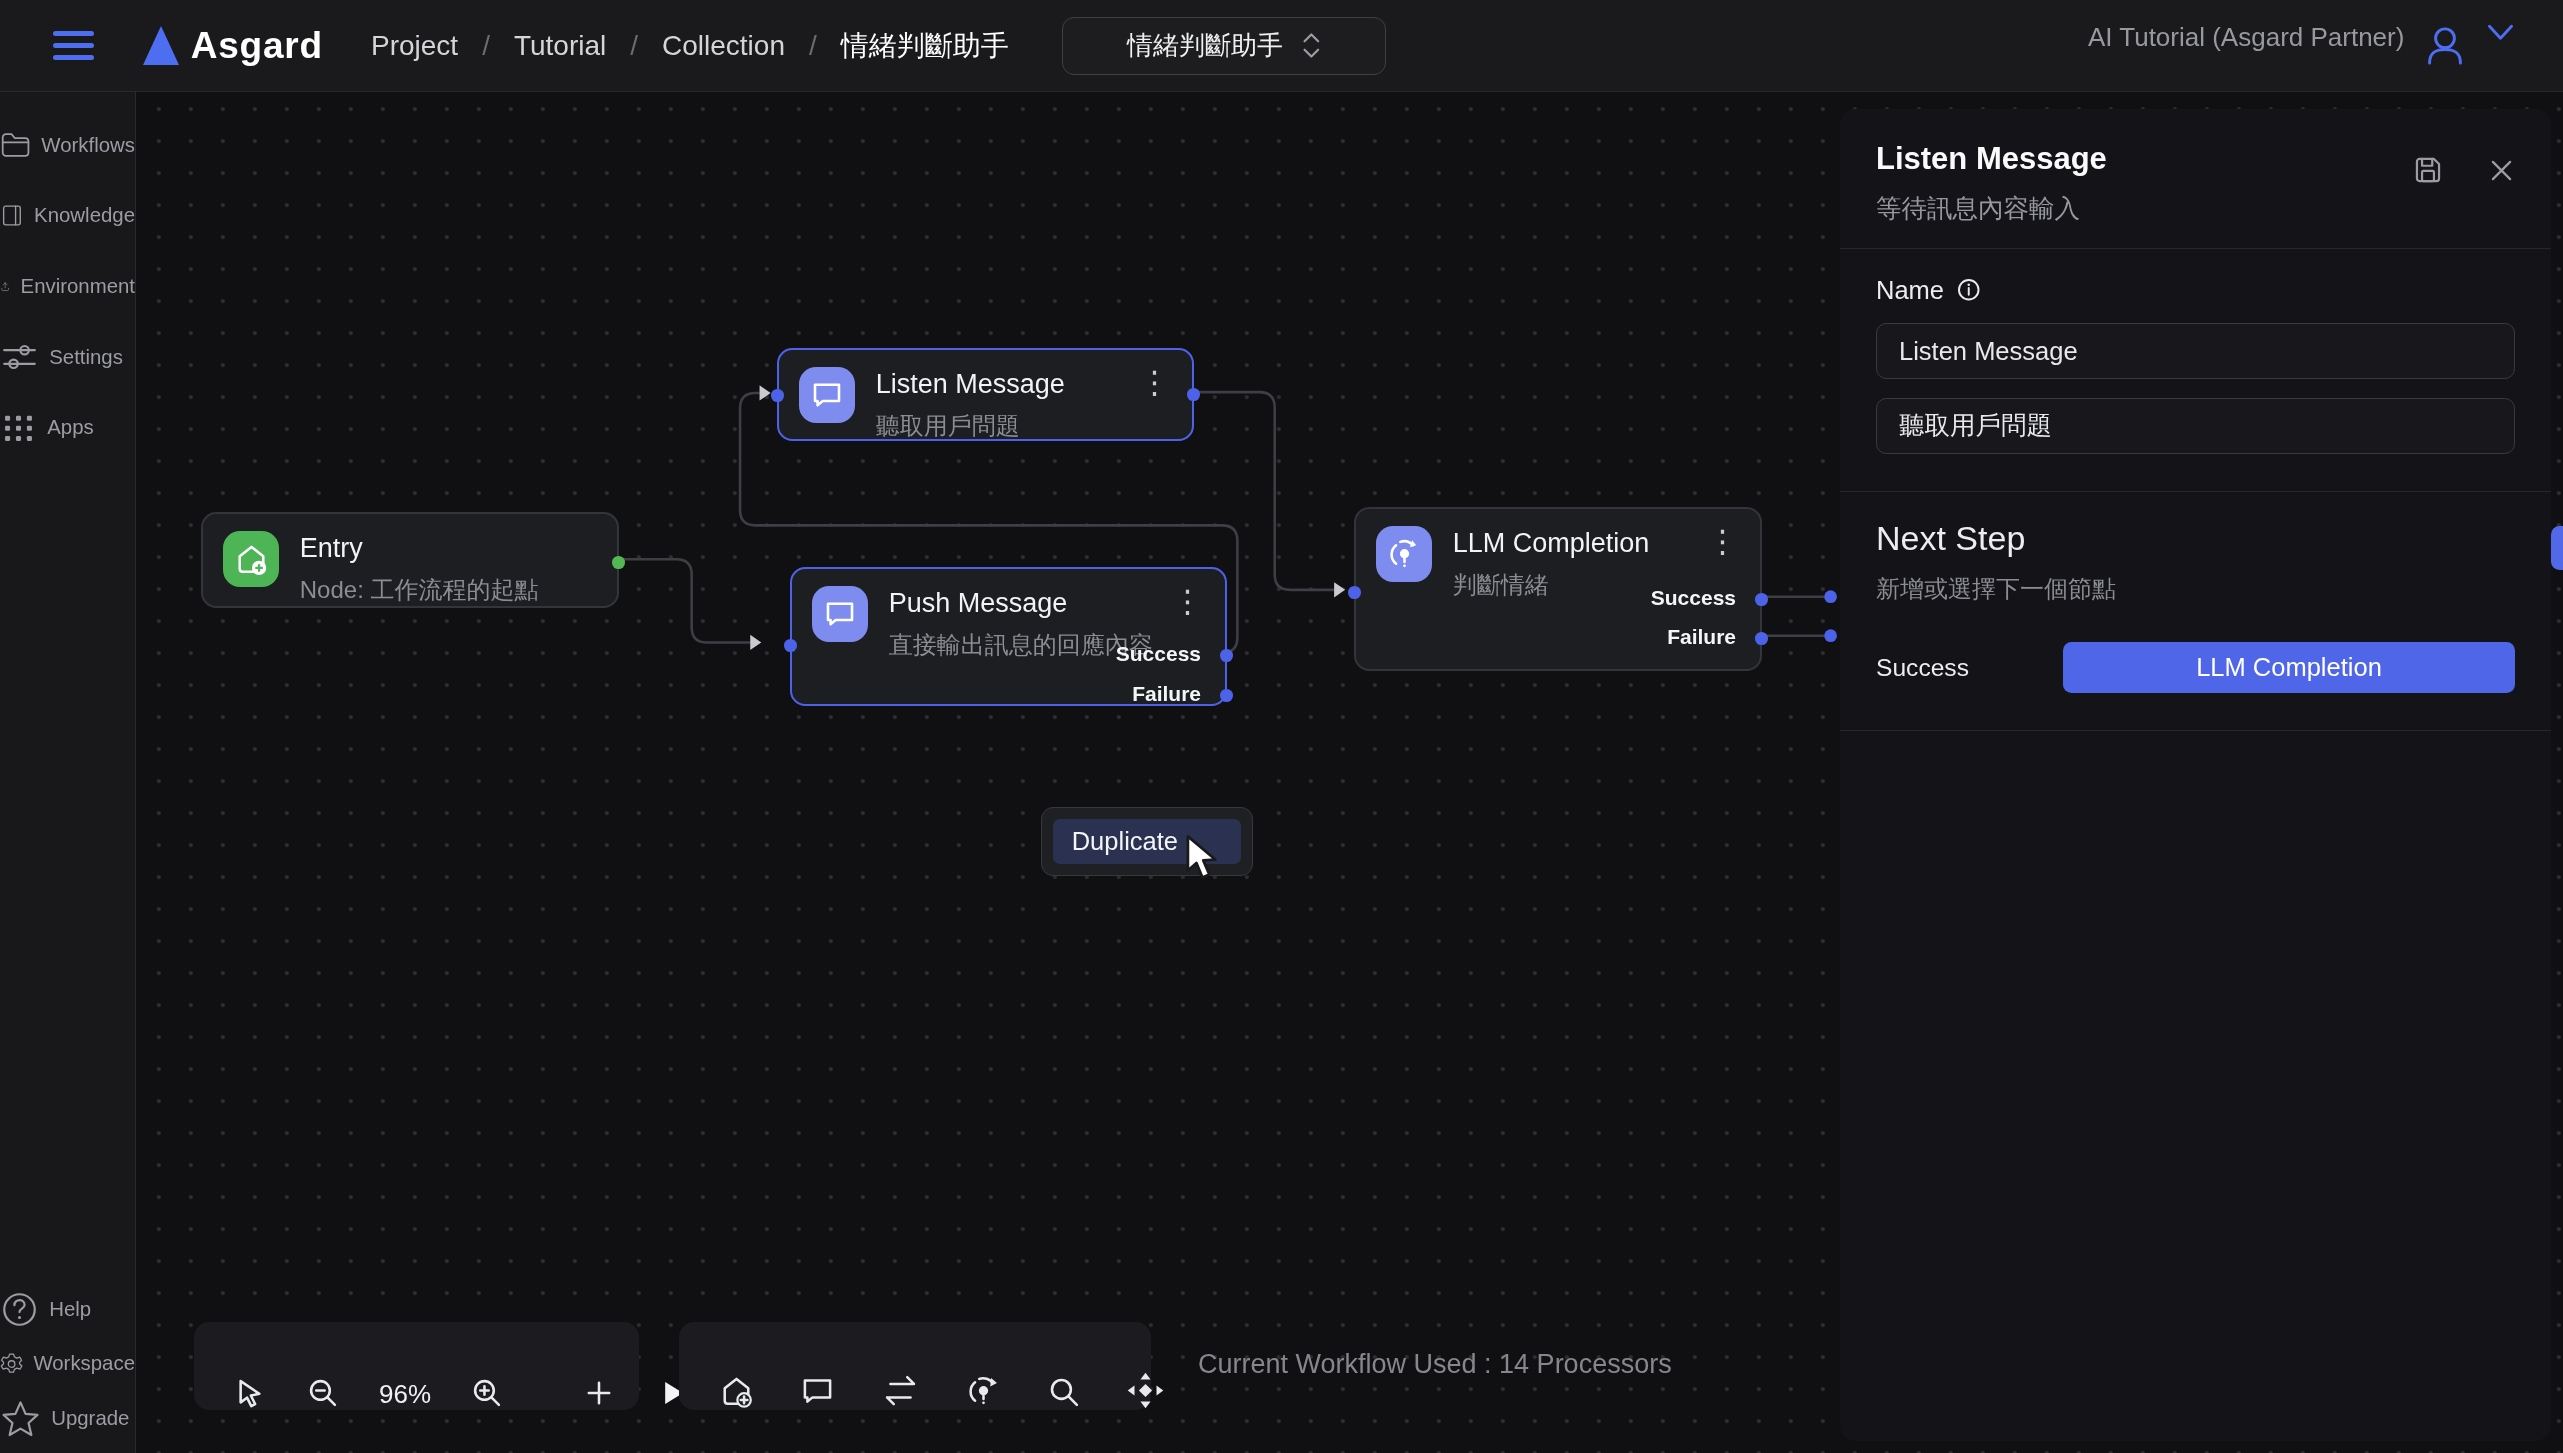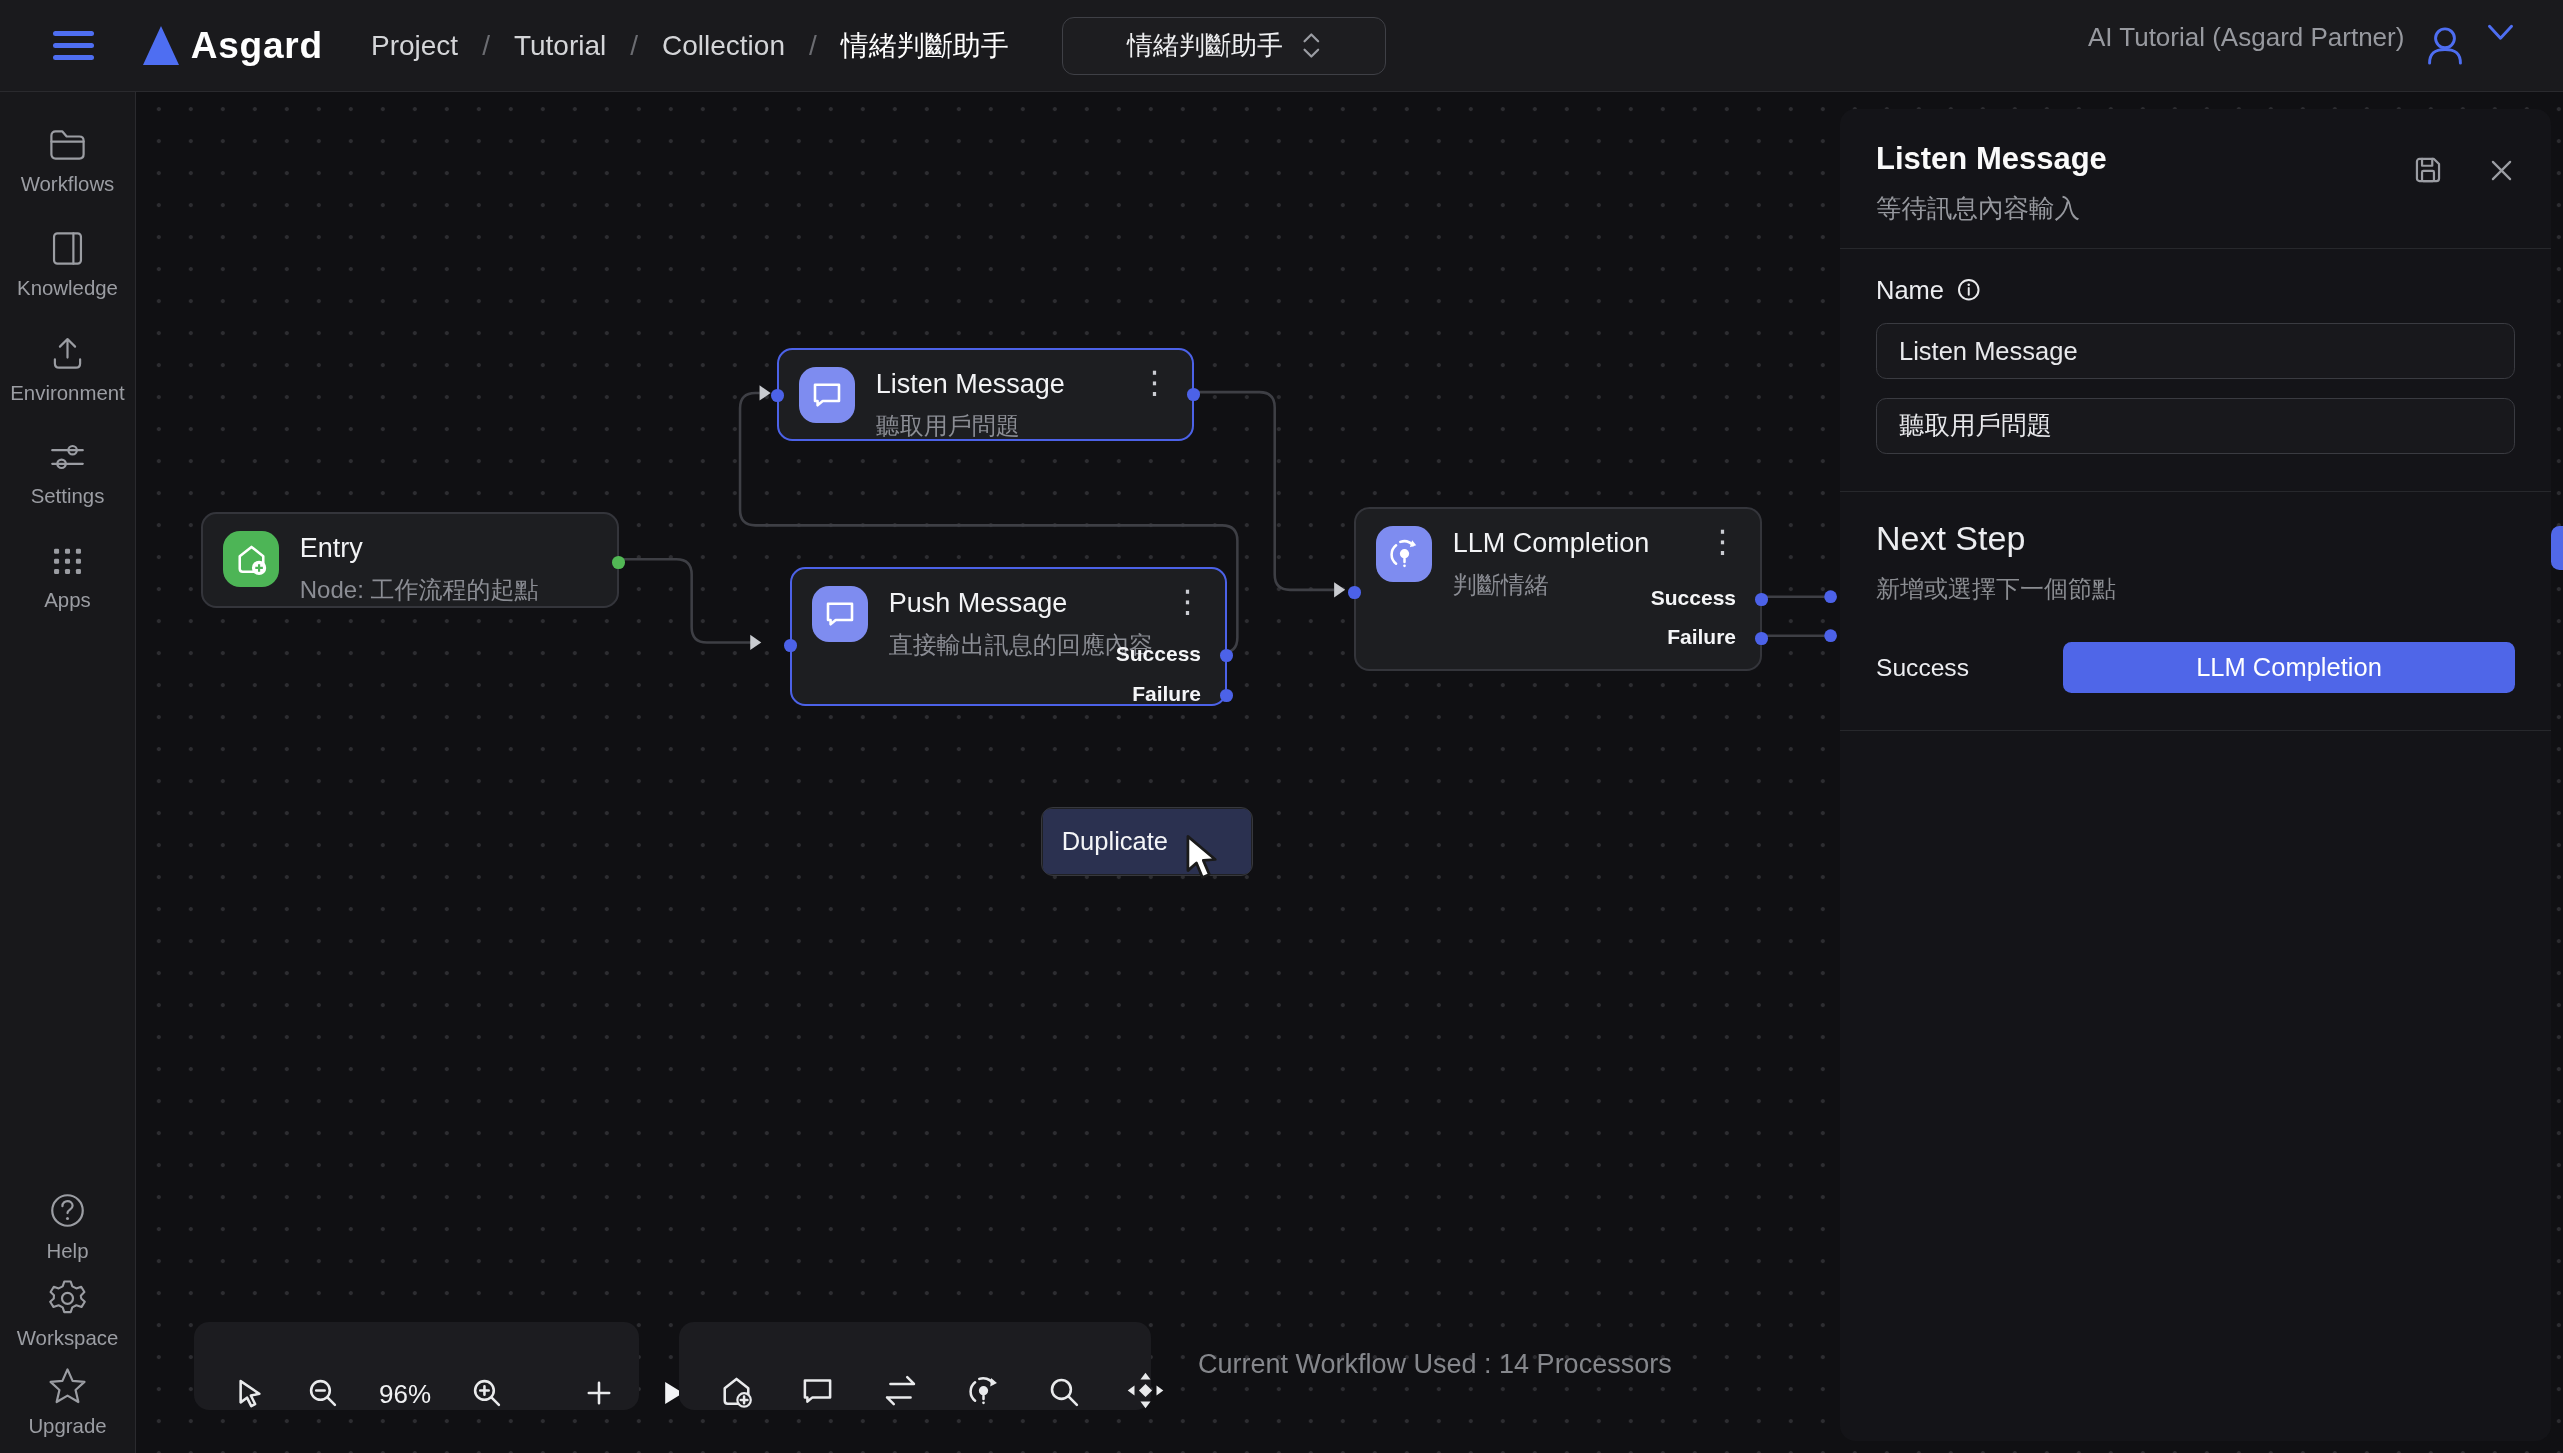--- a/index.html
+++ b/index.html
@@ -32,21 +32,21 @@
   }
   .topbar-spacer { flex:1; }
   .account { display:flex; gap:17px; margin-right:13.6px; }
   .account-name { font-size:26px; color:#97999f; }
   
   .sidebar {
     position:absolute; top:88px; left:0; width:136px; height:1365px;
     background:#18181b; border-right:0.8px solid #2a2a2e; z-index:15;
     display:flex; flex-direction:column; align-items:center; padding-top:39px;
   }
-  .side-item { display:flex; flex-direction:column; align-items:center; gap:10.2px;
+  .side-item { display:flex; flex-direction:row; align-items:center; gap:10.2px;
     margin-bottom:34px; color:#9b9da3; cursor:pointer; width:100%; }
   .side-item .lbl { font-size:20.4px; }
   .side-spacer { flex:1; }
   .side-footer { margin-bottom:15.3px; }
   
   .canvas {
     position:absolute; left:136px; top:88px; right:0; bottom:0;
     background-color:#101013;
     background-image: radial-gradient(#2d2d31 1.9px, transparent 2.2px);
     background-size:32px 32px; background-position:6.8px 5.1px; z-index:1;
@@ -64,21 +64,21 @@
   .tile.green { background:#4db556; }
   .node .ntitle { font-size:27px; color:#f2f3f5; margin-top:1.7px; }
   .node .nsub { font-size:24px; color:#8b8d94; margin-top:10.2px; white-space:nowrap; }
   .kebab { position:absolute; right:22px; top:17px; font-size:31px; color:#caccd2; cursor:pointer; line-height:1; }
   .out-label { position:absolute; right:24px; font-size:21px; font-weight:bold; color:#f4f5f7; }
   .port { position:absolute; width:12.7px; height:12.7px; border-radius:50%; background:#4c62e8; z-index:4; }
   .port.green { background:#52b855; }
   
   .ctx-menu {
     position:absolute; left:1041px; top:807px; width:212px; height:69px; z-index:6;
-    background:#1f2024; border:1.7px solid #37383d; border-radius:12px; padding:1px;
+    background:#1f2024; border:1.7px solid #37383d; border-radius:12px; padding:11px;
   }
   .ctx-item { width:100%; height:100%; background:#2b3150; border-radius:6.8px;
     display:flex; align-items:center; padding-left:18.7px; font-size:25.5px; color:#f4f5f7; cursor:pointer; }
   .ghost-cursor { position:absolute; left:1181px; top:833px; z-index:7; }
   
   .toolbar {
     position:absolute; height:88px; background:#1c1c20; border-radius:15.3px; z-index:5;
     display:flex; align-items:flex-end; gap:39px; padding:0 39px;
   }
   .toolbar.left { left:194px; top:1322px; width:445px; }

